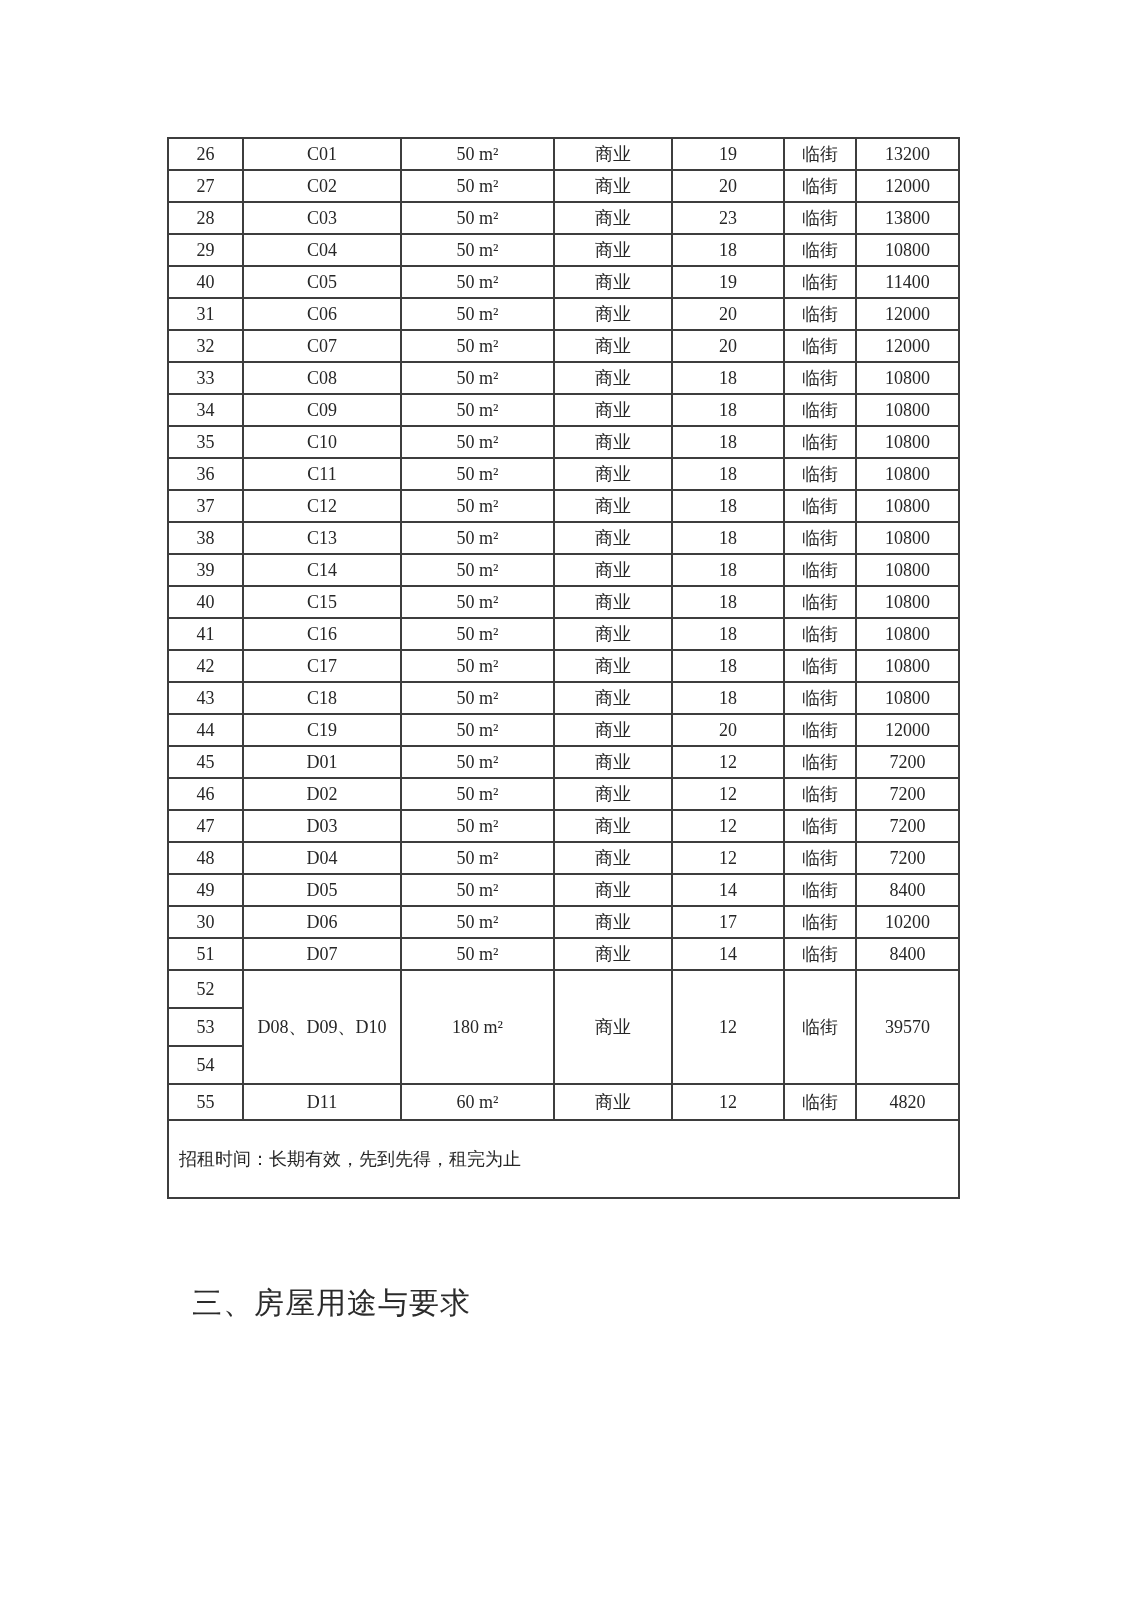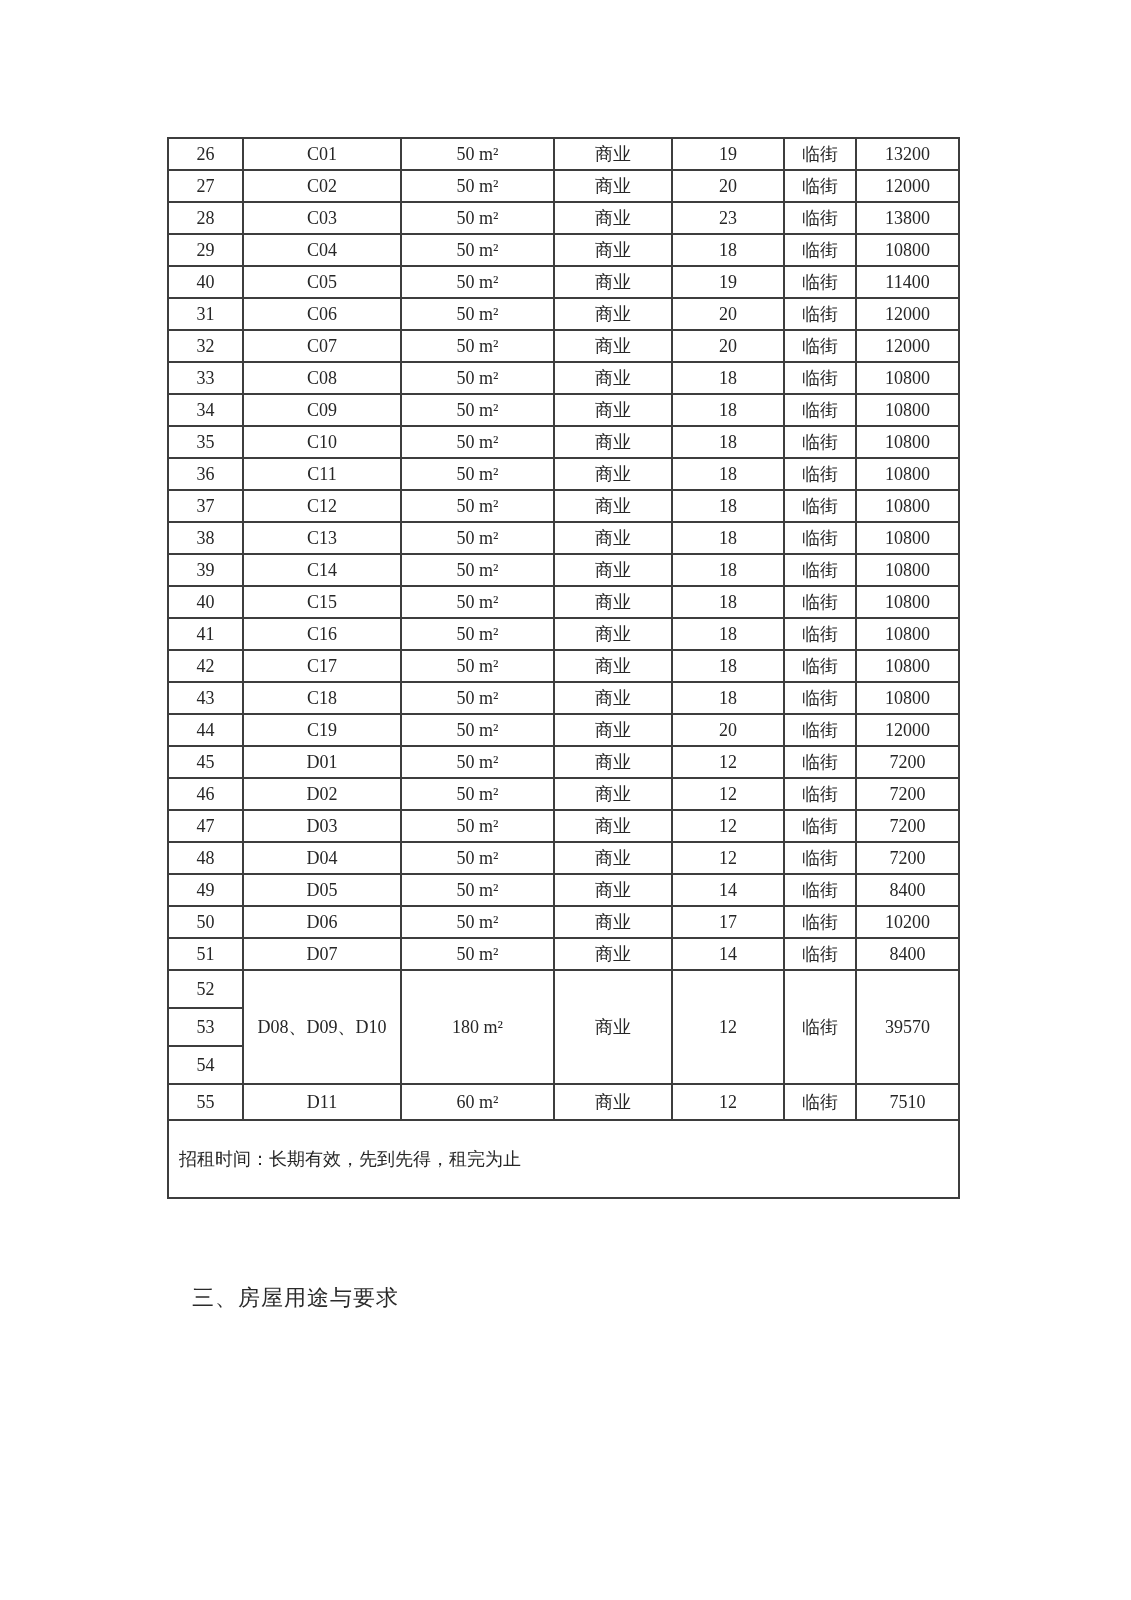--- a/index.html
+++ b/index.html
@@ -39,21 +39,21 @@
   tr.row-footer { height: 78px; border-radius: 31px; }
   td.footer-cell {
     text-align: left !important;
     padding-left: 10px !important;
     font-size: 19px;
   }
   .section-heading {
     position: absolute;
     left: 192px;
     top: 1283px;
-    font-size: 22px;
+    font-size: 30px;
     font-weight: normal;
     letter-spacing: 1px;
     color: #2a2a2a;
     white-space: nowrap;
   }
 </style>
 </head>
 <body>
 
 <div class="page">
@@ -279,21 +279,21 @@
         <tr class="row">
           <td>49</td>
           <td>D05</td>
           <td>50 m²</td>
           <td>商业</td>
           <td>14</td>
           <td>临街</td>
           <td>8400</td>
         </tr>
         <tr class="row">
-          <td>50</td>
+          <td>30</td>
           <td>D06</td>
           <td>50 m²</td>
           <td>商业</td>
           <td>17</td>
           <td>临街</td>
           <td>10200</td>
         </tr>
         <tr class="row">
           <td>51</td>
           <td>D07</td>
@@ -318,21 +318,21 @@
         <tr class="row-merged">
           <td>54</td>
         </tr>
         <tr class="row-tail">
           <td>55</td>
           <td>D11</td>
           <td>60 m²</td>
           <td>商业</td>
           <td>12</td>
           <td>临街</td>
-          <td>7510</td>
+          <td>4820</td>
         </tr>
         <tr class="row-footer">
           <td colspan="7" class="footer-cell">招租时间：长期有效，先到先得，租完为止</td>
         </tr>
       </tbody>
   </table>
 
   <div class="section-heading">三、房屋用途与要求</div>
 
 </div>

